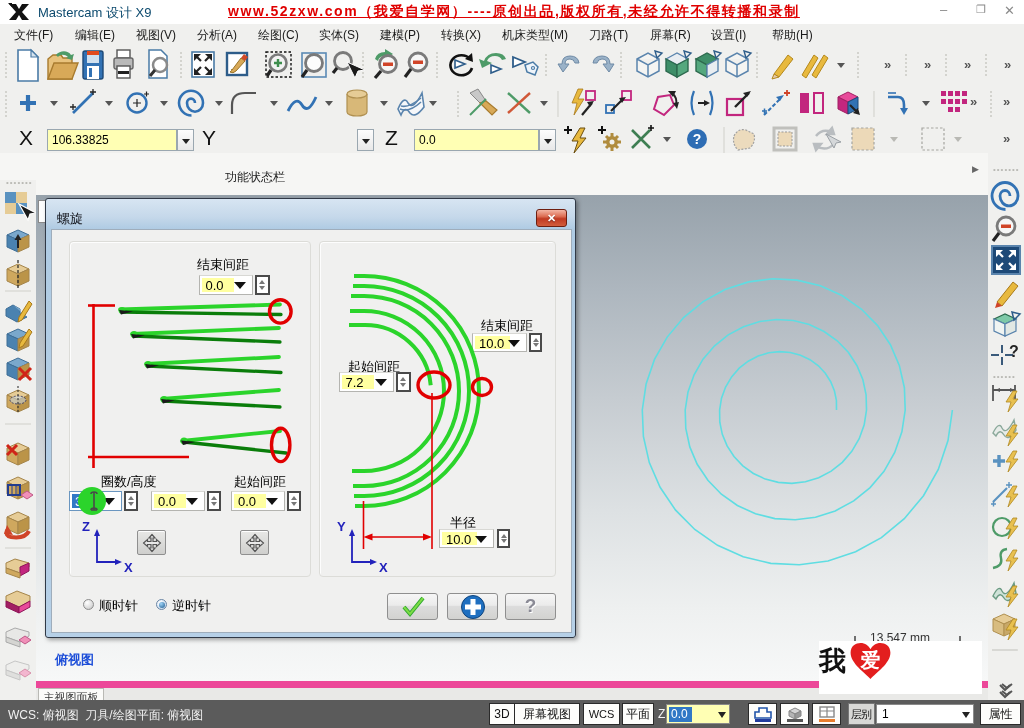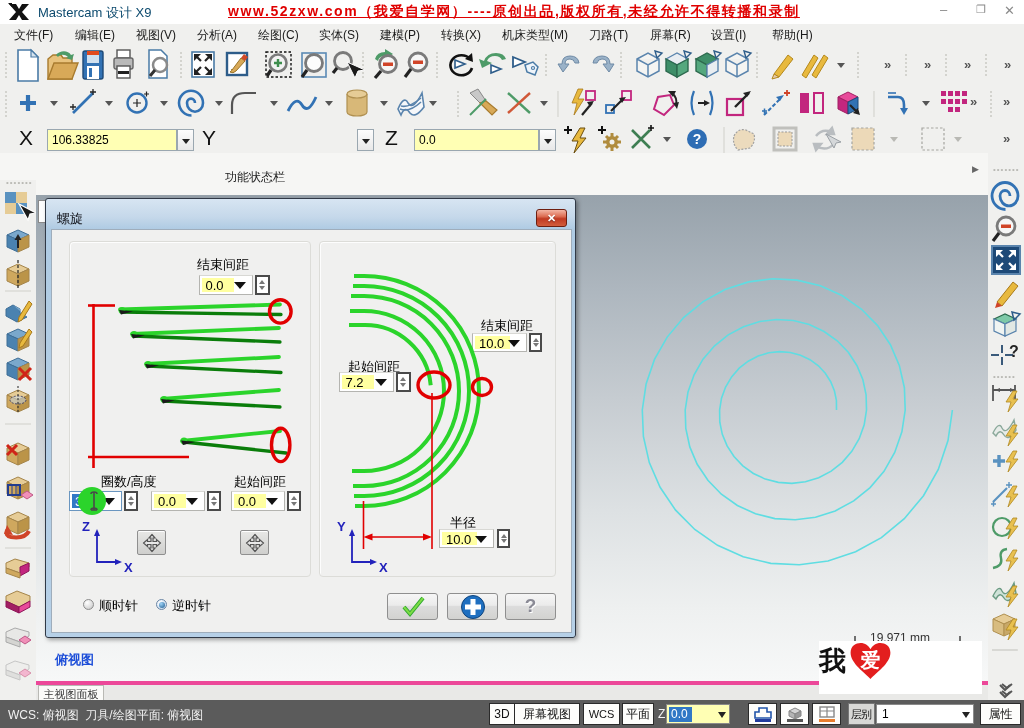--- a/index.html
+++ b/index.html
@@ -609,21 +609,21 @@
       </g>
 </svg>
 </div>
 
 <div class="ab" style="left:36px;top:195px;width:952px;height:486px;background:linear-gradient(#97a2ab 0%,#aeb7bf 20%,#c6ccd1 42%,#dde1e3 65%,#eef0f0 85%,#f7f8f8 100%);"></div>
 <svg class="ab" style="left:36px;top:195px" width="952" height="486" viewBox="36 195 952 486">
  <polyline points="836.5,410.0 836.4,400.4 834.4,390.8 830.7,381.7 825.3,373.2 818.4,365.8 810.0,359.7 800.6,355.2 790.3,352.5 779.6,351.6 768.7,352.8 758.1,356.0 748.2,361.2 739.2,368.2 731.6,376.9 725.6,387.0 721.5,398.1 719.6,410.0 719.8,422.2 722.3,434.3 727.1,445.9 734.0,456.5 742.8,465.8 753.4,473.5 765.3,479.1 778.3,482.4 791.8,483.4 805.4,481.8 818.7,477.7 831.2,471.1 842.3,462.3 851.8,451.3 859.2,438.7 864.2,424.8 866.5,410.0 866.1,394.8 862.9,379.8 856.9,365.5 848.3,352.3 837.2,340.8 824.1,331.5 809.3,324.6 793.3,320.5 776.6,319.5 759.8,321.5 743.5,326.7 728.2,334.8 714.6,345.8 703.0,359.2 694.1,374.8 688.0,391.9 685.2,410.0 685.8,428.5 689.8,446.9 697.2,464.3 707.9,480.3 721.4,494.2 737.4,505.5 755.5,513.8 774.9,518.6 795.2,519.8 815.5,517.3 835.2,510.9 853.7,500.9 870.1,487.6 884.0,471.3 894.7,452.5 901.9,431.8 905.2,410.0 904.4,387.7 899.4,365.7 890.4,344.7 877.6,325.6 861.3,309.0 842.0,295.5 820.4,285.7 797.0,280.1 772.8,278.7 748.6,281.9 725.0,289.6 703.1,301.6 683.6,317.6 667.2,337.1 654.5,359.4 646.1,384.0 642.3,410.0 643.4,436.5 649.3,462.6 660.1,487.3 675.4,509.9 694.8,529.5 717.6,545.3 743.2,556.8 770.8,563.4 799.3,564.8 828.0,561.0 855.6,551.8 881.4,537.6 904.3,518.7 923.5,495.7 938.3,469.4 948.0,440.5 952.4,410.0" fill="none" stroke="#5fdde2" stroke-width="1.6"></polyline>
 </svg>
 
 <div class="ab" style="left:55px;top:651px;font-size:13px;font-weight:bold;color:#1d4ed8;">俯视图</div>
-<div class="ab" style="left:870px;top:631px;font-size:12px;color:#333;z-index:5;">19.971 mm</div>
+<div class="ab" style="left:870px;top:631px;font-size:12px;color:#333;z-index:5;">13.547 mm</div>
 <svg class="ab" style="left:850px;top:634px;z-index:5;" width="115" height="18" viewBox="0 0 115 18">
  <path d="M5 2 V16 M5 11 H110 M110 2 V16" stroke="#444" stroke-width="1.5" fill="none"></path>
 </svg>
 <div id="logo" class="ab" style="left:819px;top:641px;width:163px;height:53px;z-index:120;background:#ffffff;">
  <div class="ab" style="left:0px;top:2px;font-size:27px;font-weight:bold;color:#111;">我</div>
  <svg class="ab" style="left:29px;top:1px" width="45" height="38" viewBox="0 0 48 42">
   <path d="M24 41 C18 34 2 24 2 12 C2 4 8 1 13 1 C18 1 22 4 24 8 C26 4 30 1 35 1 C40 1 46 4 46 12 C46 24 30 34 24 41 Z" fill="#e31e1e"></path>
   <text x="24" y="28" font-size="22" font-weight="bold" fill="#fff" text-anchor="middle" font-family="Liberation Sans">爱</text>
  </svg>
 </div>
@@ -779,21 +779,21 @@
       </g>
   <g fill="#2222bb">
         <path d="M306 330 l-3 7 h6 z"></path>
         <path d="M331 363 l-7 -3 v6 z"></path>
       </g>
   <text x="291" y="332" font-size="13" font-weight="bold" fill="#2222bb" font-family="Liberation Sans">Y</text>
   <text x="333" y="373" font-size="13" font-weight="bold" fill="#2222bb" font-family="Liberation Sans">X</text>
  </svg>
 </div>
 
-<div class="ab" style="left:36px;top:681px;width:952px;height:19px;background:#e9e9e7;border-top:4px solid #ec4899;">
+<div class="ab" style="left:36px;top:681px;width:952px;height:19px;background:#e9e9e7;border-top:7px solid #ec4899;">
  <div class="ab" style="left:2px;top:0px;width:66px;height:18px;background:#fbfbf9;border:1px solid #b9b9b4;border-bottom:none;font-size:11px;color:#333;text-align:center;line-height:17px;">主视图面板</div>
 </div>
 <svg class="ab" style="left:998px;top:682px" width="18" height="16" viewBox="0 0 18 16">
     <g stroke="#555" stroke-width="2" fill="none">
       <path d="M4 2 l5 4 5 -4 M4 9 l5 4 5 -4"></path>
     </g>
   </svg>
 
 <div id="status" class="ab" style="left:0;top:700px;width:1024px;height:28px;background:#5b5b5b;">
  <div class="ab" style="left:8px;top:7px;font-size:12px;color:#f2f2f2;">WCS: 俯视图&nbsp; 刀具/绘图平面: 俯视图</div>

